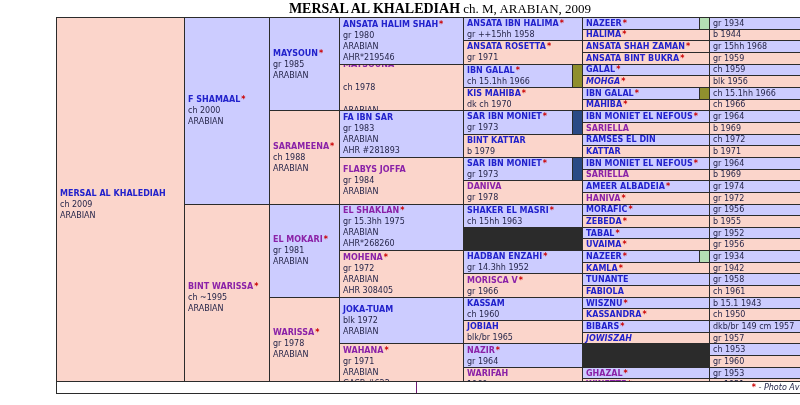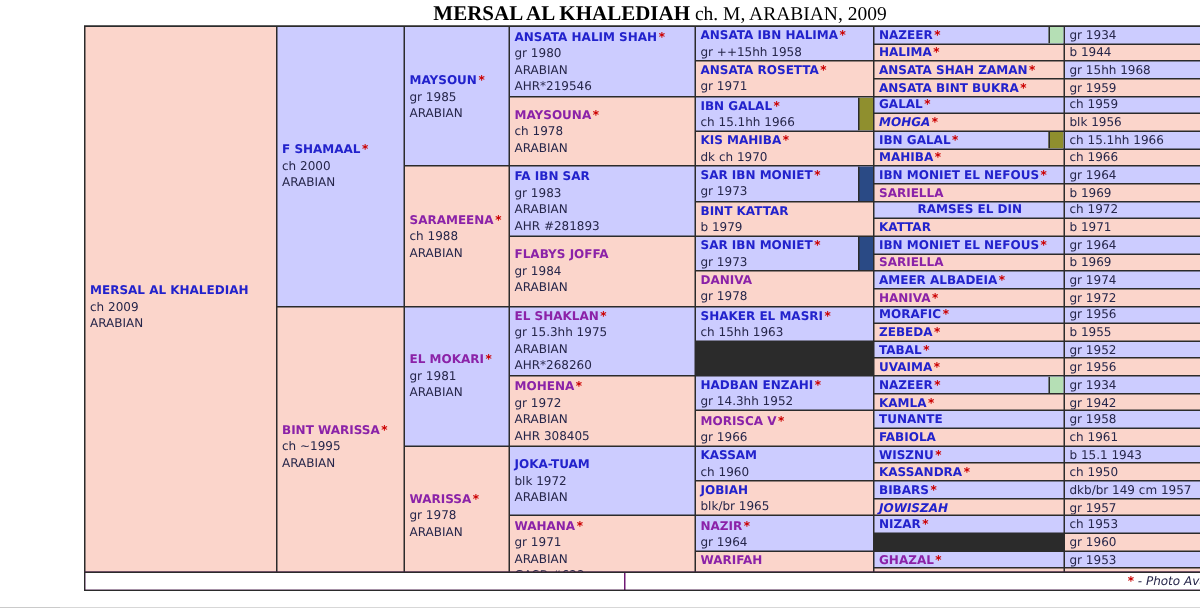--- a/index.html
+++ b/index.html
@@ -66,21 +66,21 @@
         <div class="nameline"><span class="link-purple">WARISSA</span><span class="star">*</span></div>
         <div class="detail">gr 1978</div>
         <div class="detail">ARABIAN</div>
       </div>
       <div class="cell bg-blue" style="grid-area: 1 / 4 / span 4;">
         <div class="nameline"><span class="link-blue">ANSATA HALIM SHAH</span><span class="star">*</span></div>
         <div class="detail">gr 1980</div>
         <div class="detail">ARABIAN</div>
         <div class="detail">AHR*219546</div>
       </div>
-      <div class="cell bg-pink" style="grid-area: 5 / 4 / span 4;">
+      <div class="cell bg-pink" style="grid-area: 5 / 4 / span 4; gap: 12px;">
         <div class="nameline"><span class="link-purple">MAYSOUNA</span><span class="star">*</span></div>
         <div class="detail">ch 1978</div>
         <div class="detail">ARABIAN</div>
       </div>
       <div class="cell bg-blue" style="grid-area: 9 / 4 / span 4;">
         <div class="nameline"><span class="link-blue">FA IBN SAR</span></div>
         <div class="detail">gr 1983</div>
         <div class="detail">ARABIAN</div>
         <div class="detail">AHR #281893</div>
       </div>
@@ -230,21 +230,21 @@
       </div>
       <div class="cell bg-blue" style="grid-area: 9 / 7 / span 1;">
         <div class="detail">gr 1964</div>
       </div>
       <div class="cell bg-pink" style="grid-area: 10 / 6 / span 1;">
         <div class="nameline"><span class="link-purple">SARIELLA</span></div>
       </div>
       <div class="cell bg-pink" style="grid-area: 10 / 7 / span 1;">
         <div class="detail">b 1969</div>
       </div>
-      <div class="cell bg-blue" style="grid-area: 11 / 6 / span 1; align-items: center;">
+      <div class="cell bg-blue" style="grid-area: 11 / 6 / span 1;">
         <div class="nameline"><span class="link-blue">RAMSES EL DIN</span></div>
       </div>
       <div class="cell bg-blue" style="grid-area: 11 / 7 / span 1;">
         <div class="detail">ch 1972</div>
       </div>
       <div class="cell bg-pink" style="grid-area: 12 / 6 / span 1;">
         <div class="nameline"><span class="link-blue">KATTAR</span></div>
       </div>
       <div class="cell bg-pink" style="grid-area: 12 / 7 / span 1;">
         <div class="detail">b 1971</div>
@@ -338,23 +338,20 @@
         <div class="nameline"><span class="link-blue">BIBARS</span><span class="star">*</span></div>
       </div>
       <div class="cell bg-blue" style="grid-area: 27 / 7 / span 1;">
         <div class="detail">dkb/br 149 cm 1957</div>
       </div>
       <div class="cell bg-pink" style="grid-area: 28 / 6 / span 1; font-style: italic;">
         <div class="nameline"><span class="link-blue">JOWISZAH</span></div>
       </div>
       <div class="cell bg-pink" style="grid-area: 28 / 7 / span 1;">
         <div class="detail">gr 1957</div>
-      </div>
-      <div class="cell bg-blue" style="grid-area: 29 / 6 / span 1;">
-        <div class="nameline"><span class="link-blue">NIZAR</span><span class="star">*</span></div>
       </div>
       <div class="cell bg-blue" style="grid-area: 29 / 7 / span 1;">
         <div class="detail">ch 1953</div>
       </div>
       <div class="cell bg-pink" style="grid-area: 30 / 7 / span 1;">
         <div class="detail">gr 1960</div>
       </div>
       <div class="cell bg-blue" style="grid-area: 31 / 6 / span 1;">
         <div class="nameline"><span class="link-purple">GHAZAL</span><span class="star">*</span></div>
       </div>

